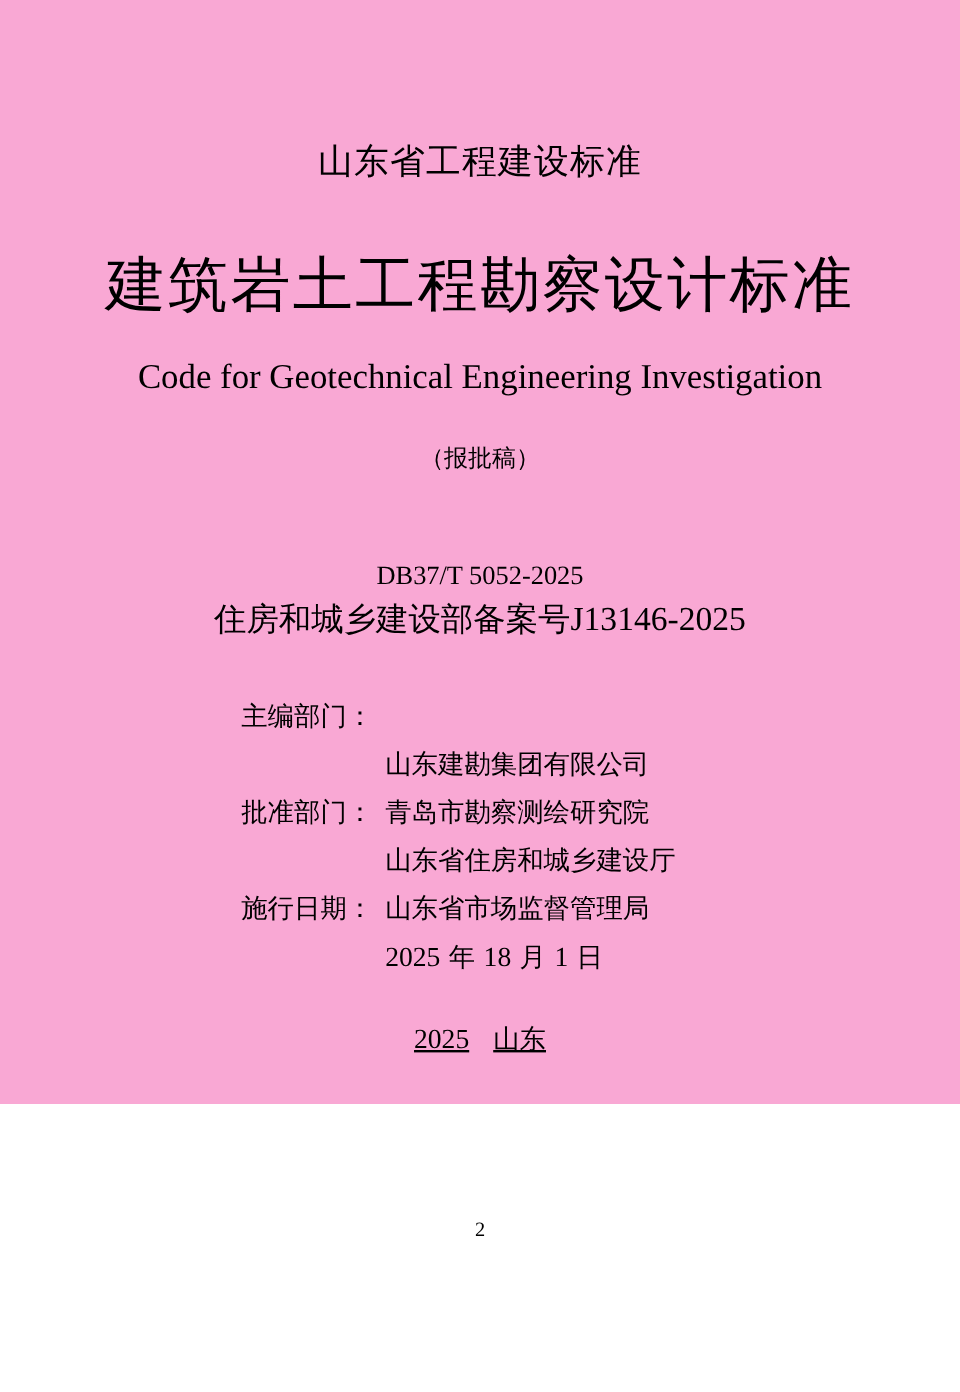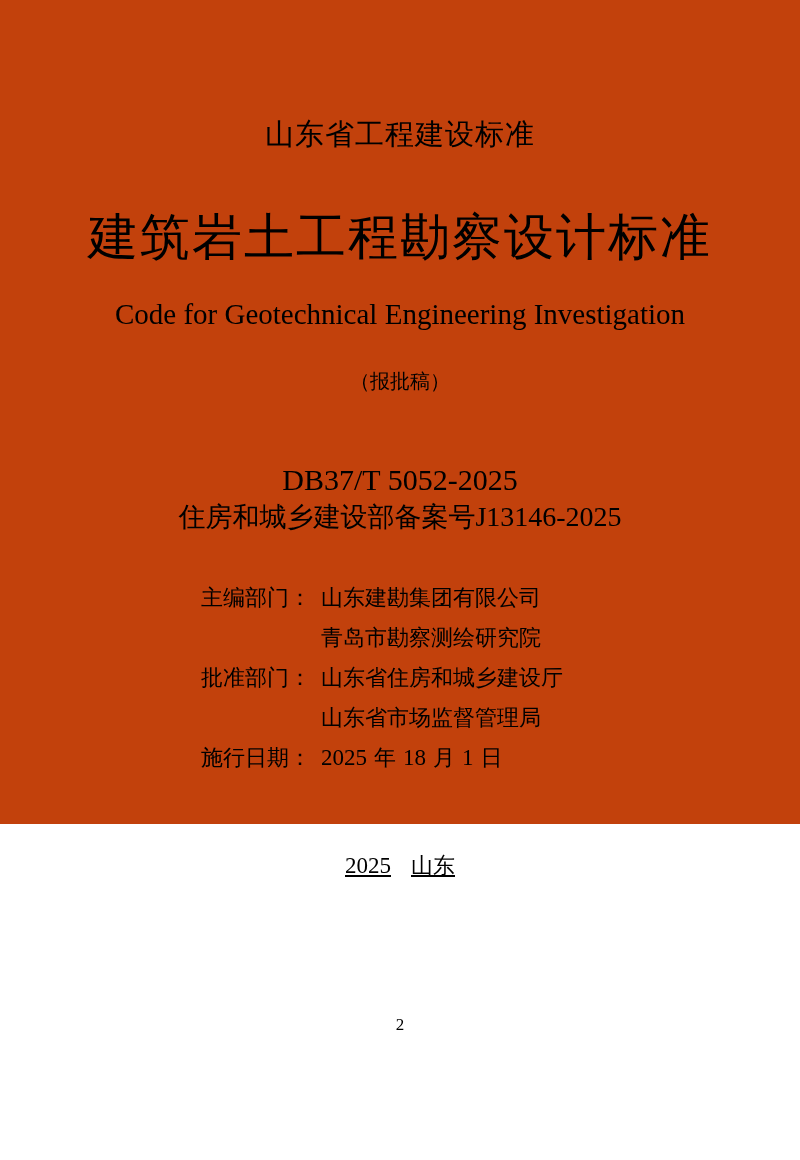--- a/index.html
+++ b/index.html
@@ -12,22 +12,22 @@
       height: 1160px;
       position: relative;
       overflow: hidden;
       color: #000000;
       font-family: "Liberation Serif", "DejaVu Serif", serif;
     }
     .page {
       position: absolute;
       left: 0; top: 0;
       width: 800px;
-      height: 824px;
-      background: #c2410c;
+      height: 920px;
+      background: #f9a8d4;
     }
     .center-line {
       position: absolute;
       left: 0;
       width: 800px;
       text-align: center;
       white-space: nowrap;
     }
     .sans {
       font-family: "DejaVu Sans", "Liberation Sans", sans-serif;
@@ -59,21 +59,21 @@
       font-size: 29px;
       line-height: 36px;
     }
     #draft-status {
       top: 364px;
       font-size: 20px;
       line-height: 34px;
     }
     #std-number {
       top: 462px;
-      font-size: 30px;
+      font-size: 22px;
       line-height: 36px;
     }
     #filing-line {
       top: 498px;
       font-size: 27px;
       line-height: 38px;
     }
     #filing-line .filing-num {
       font-family: "Liberation Serif", "DejaVu Serif", serif;
       font-size: 28px;
@@ -91,20 +91,21 @@
       height: 40px;
       line-height: 40px;
       white-space: nowrap;
     }
     .info-label {
       width: 120px;
       flex: none;
     }
     .info-value {
       flex: none;
+      margin-top: 40px;
     }
     .info-value .num {
       font-family: "Liberation Serif", "DejaVu Serif", serif;
       font-size: 23px;
     }
     #footer-year-place {
       top: 848px;
       font-size: 23px;
       line-height: 36px;
       text-decoration: underline;

